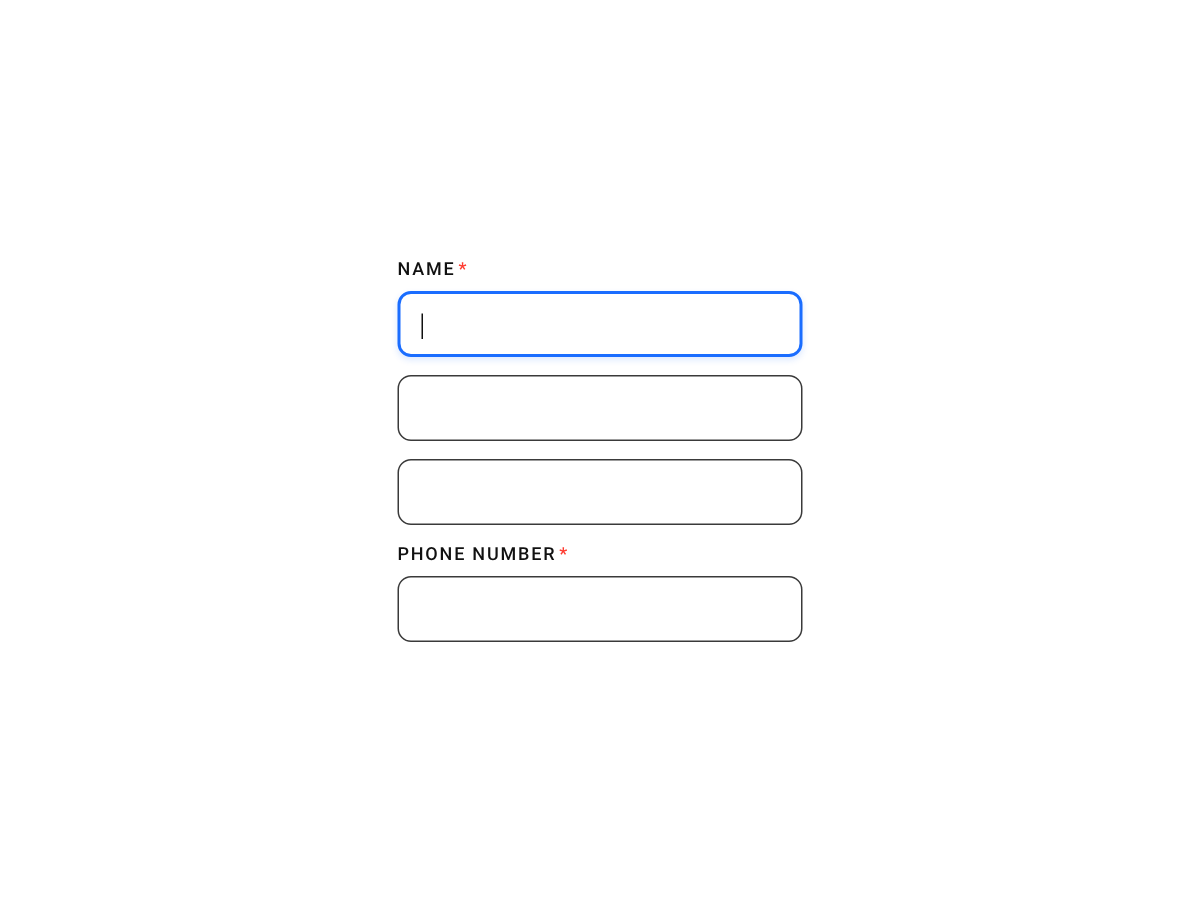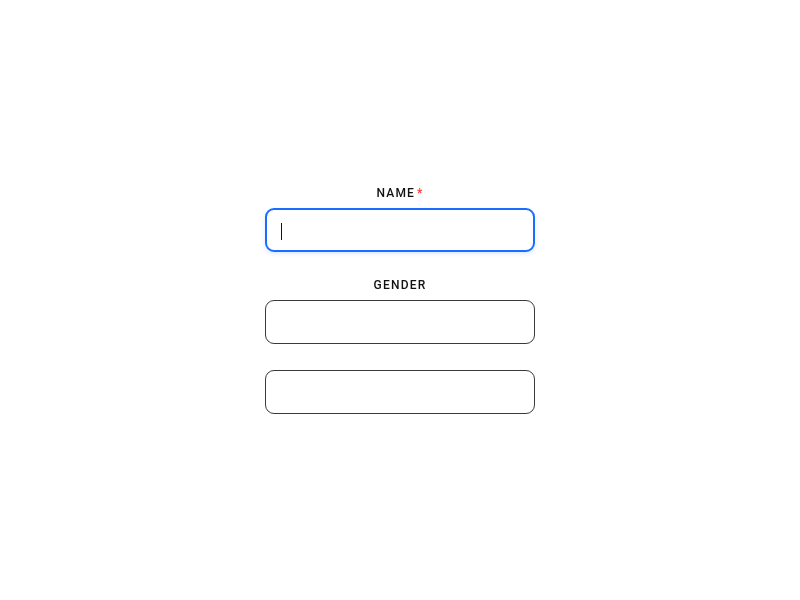--- a/index.html
+++ b/index.html
@@ -8,22 +8,21 @@
     background: #ffffff;
     font-family: -apple-system, BlinkMacSystemFont, "Segoe UI", Roboto, Helvetica, Arial, sans-serif;
     display: flex;
     align-items: center;
     justify-content: center;
   }
   .form {
     width: 270px;
     display: flex;
     flex-direction: column;
-    gap: 26px;
-    text-align: center;
+    gap: 12px;
   }
   .field {
     display: flex;
     flex-direction: column;
     gap: 8px;
   }
   .label {
     font-size: 12px;
     letter-spacing: 1.2px;
     font-weight: 500;
@@ -77,32 +76,39 @@
     </div>
     <div class="input focused">
       <div class="input-inner">
         <span></span>
           <span class="cursor"></span>
       </div>
     </div>
   </div>
 
   <div class="field">
-    <div class="label">
-      <span>GENDER</span>
-    </div>
     <div class="input">
       <div class="input-inner">
         <span></span>
       </div>
     </div>
   </div>
 
   <div class="field">
     <div class="input">
       <div class="input-inner">
         <span></span>
       </div>
     </div>
   </div>
 
+  <div class="field">
+    <div class="label">
+      <span>PHONE NUMBER</span><span class="required-mark">*</span>
+    </div>
+    <div class="input">
+      <div class="input-inner">
+        <span></span>
+      </div>
+    </div>
+  </div>
 
 </div>
 
 </body></html>

